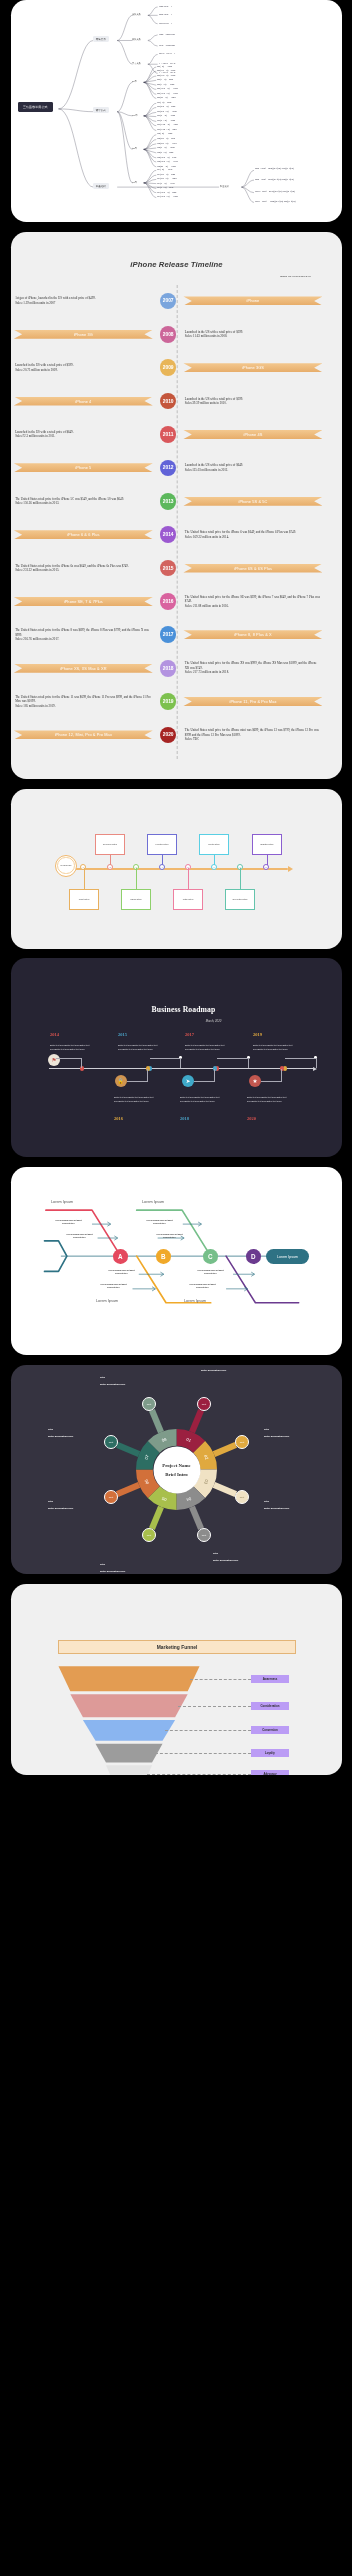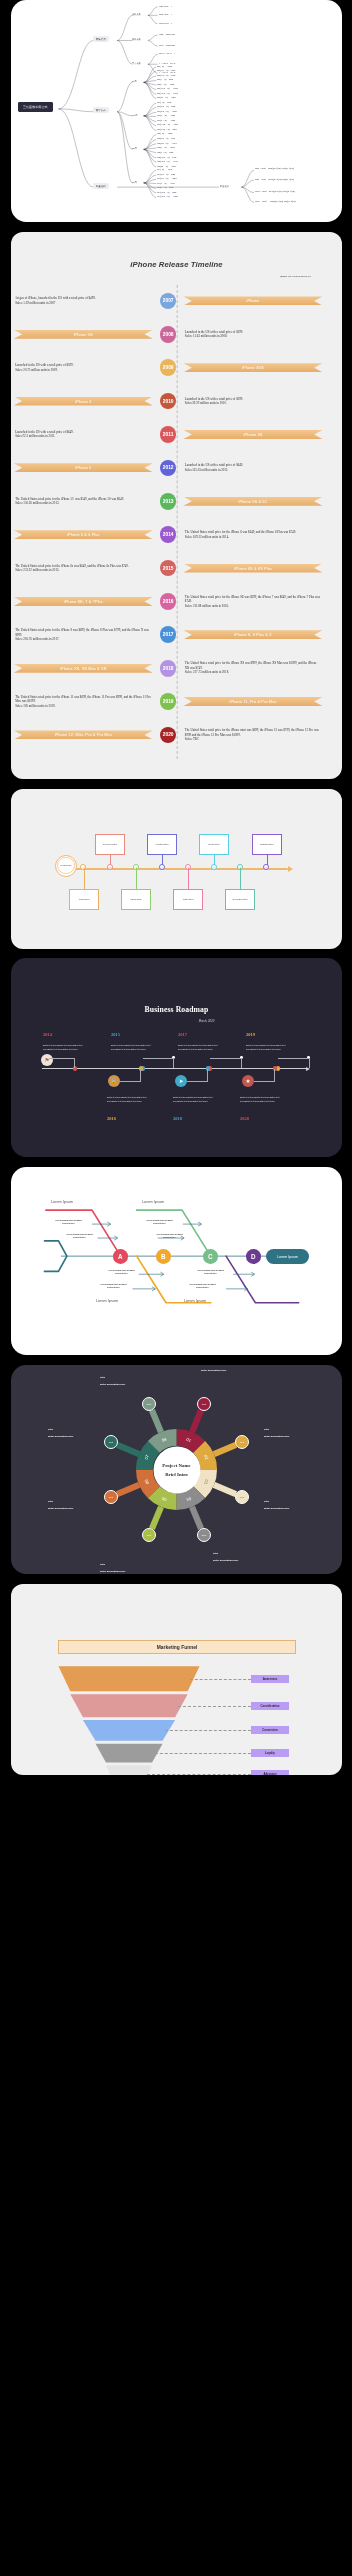--- a/index.html
+++ b/index.html
@@ -14,21 +14,21 @@
 
   
   .card {
     position:relative;
     width:331px;
     margin:0 auto 9.8px auto;
     border-radius:15.3px;
     overflow:hidden;
   }
   .card.light { background:#ffffff; }
-  .card.grey  { background:#f0f0f0;border-radius:12px; }
+  .card.grey  { background:#f0f0f0; }
   .card.dark  { background:#262433; }
   .card.dark2 { background:#353340; }
 
   
   #mindmap-card { height:222px; background:#fff; }
   .mm-wrap { position:relative; width:100%; height:100%; }
   .mm-root {
     position:absolute; left:7px; top:102px;
     background:#2b2b3d; color:#fff;
     font-size:2.9px; letter-spacing:0.2px;
@@ -133,21 +133,21 @@
   .rm-box {
     position:absolute; width:30px; height:21px;
     background:#fff; border:0.7px solid #ccc;
     display:flex; align-items:center; justify-content:center;
     font-size:2.5px; color:#4a4a4a; text-align:center;
   }
   .rm-conn { position:absolute; width:0.7px; background:#ccc; }
 
   
   #business-card { background:#262433; height:199px; }
-  .bz-wrap { position:relative; width:100%; height:100%; }
+  .bz-wrap { position:relative; width:100%; height:100%;margin-left:7px; }
   .bz-title {
     text-align:center; color:#fff; font-family:"Liberation Serif", serif;
     font-size:7.7px; font-weight:bold; padding-top:47px; letter-spacing:0.1px;
   }
   .bz-date {
     text-align:center; color:#cfcfcf; font-style:italic;
     font-size:2.8px; margin-top:4.9px; margin-left:60px;
   }
   .bz-axis {
     position:absolute; left:31px; right:36px; top:110px;

